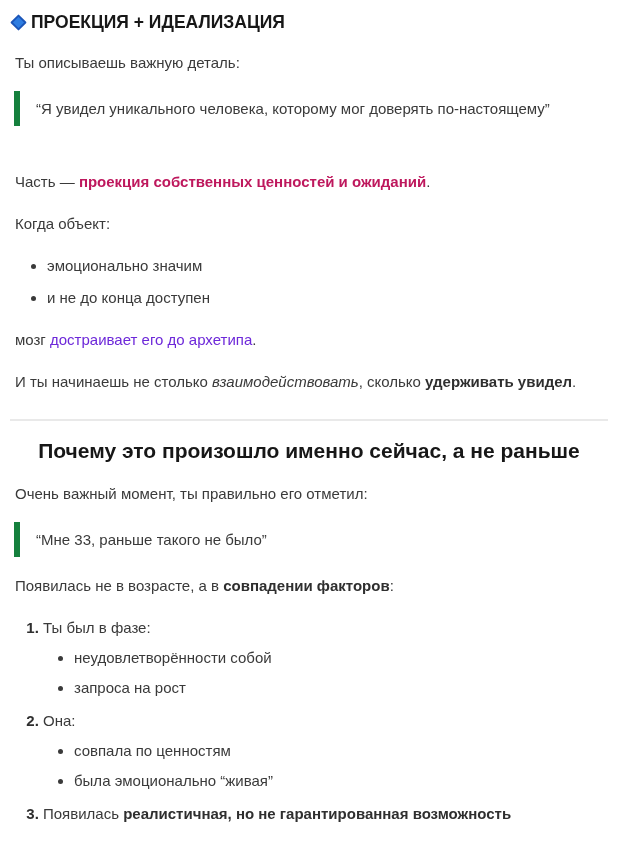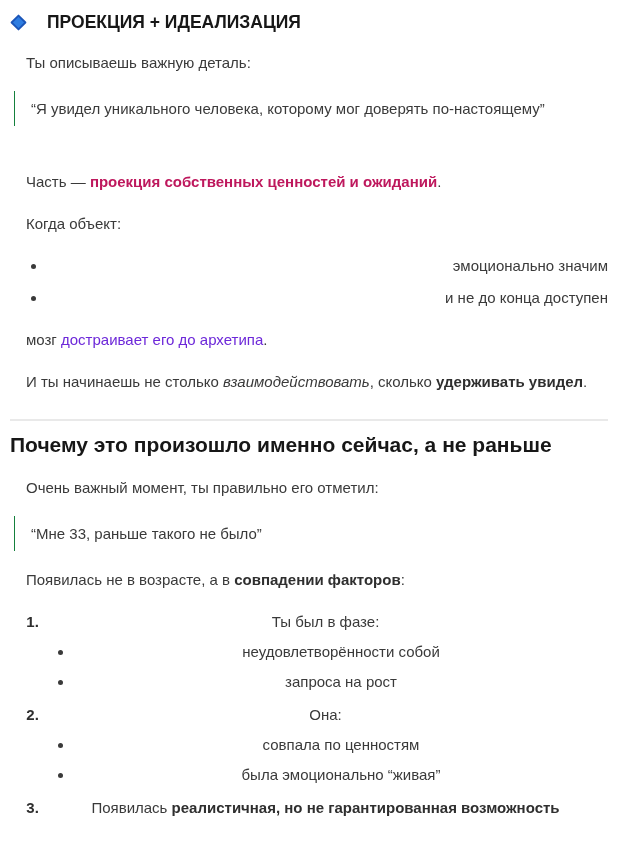--- a/index.html
+++ b/index.html
@@ -8,59 +8,60 @@
     color: #3a3a3a;
     font-family: "Liberation Sans", sans-serif;
     font-size: 15px;
     line-height: 27px;
   }
   .doc { padding: 8px 16px 6px 10px; }
 
   .section-title {
     display: flex;
     align-items: center;
-    gap: 20px;
+    gap: 4px;
     margin: 2px 0 12px 0;
     font-size: 17.5px;
     line-height: 24px;
     font-weight: 700;
     color: #171717;
   }
   .diamond-icon { display: inline-flex; width: 17px; height: 17px; }
   .diamond-icon svg { display: block; width: 100%; height: 100%; }
 
-  p { margin: 15px 16px; }
+  p { margin: 15px 5px; }
 
   blockquote.quote {
     margin: 15px 0 15px 4px;
     padding: 4px 12px 4px 16px;
-    border-left: 1px solid #15803d;
+    border-left: 6px solid #15803d;
     color: #3a3a3a;
   }
 
   ul.bullets { margin: 15px 0; padding-left: 37px; }
-  ul.bullets > li { margin: 0 0 5px 0; text-align: right; }
+  ul.bullets > li { margin: 0 0 5px 0; }
 
   .divider {
     border: none;
     height: 2px;
     background: #e9e9e9;
     margin: 24px 0 0 0;
   }
 
   h2.section-heading {
-    margin: 10px 0 12px 0;
+    margin: 16px 0 12px 0;
     font-size: 21px;
     line-height: 28px;
     font-weight: 700;
     color: #171717;
+    text-align: center;
   }
 
   ol.numbered { margin: 14px 0; padding-left: 33px; }
-  ol.numbered > li { margin: 0 0 3px 0; text-align: center; }
+  ol.numbered > li { margin: 0 0 3px 0; }
   ol.numbered > li::marker { font-weight: 700; color: #2f2f2f; }
   ul.sub { margin: 3px 0 6px 0; padding-left: 31px; list-style: disc; }
   ul.sub > li { margin: 0 0 3px 0; }
 </style>
 </head>
 <body>
 
 <div class="doc">
 
   <div class="section-title">

